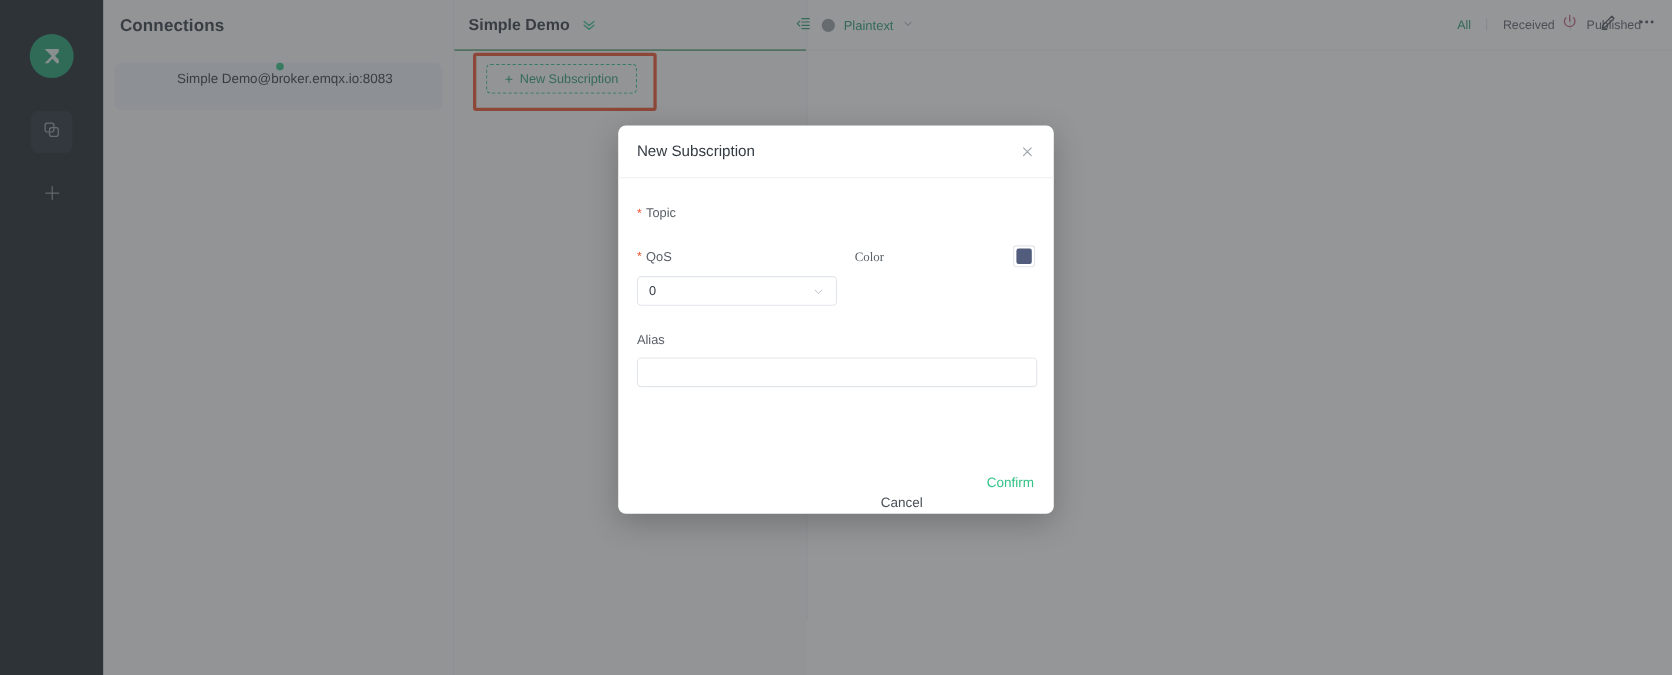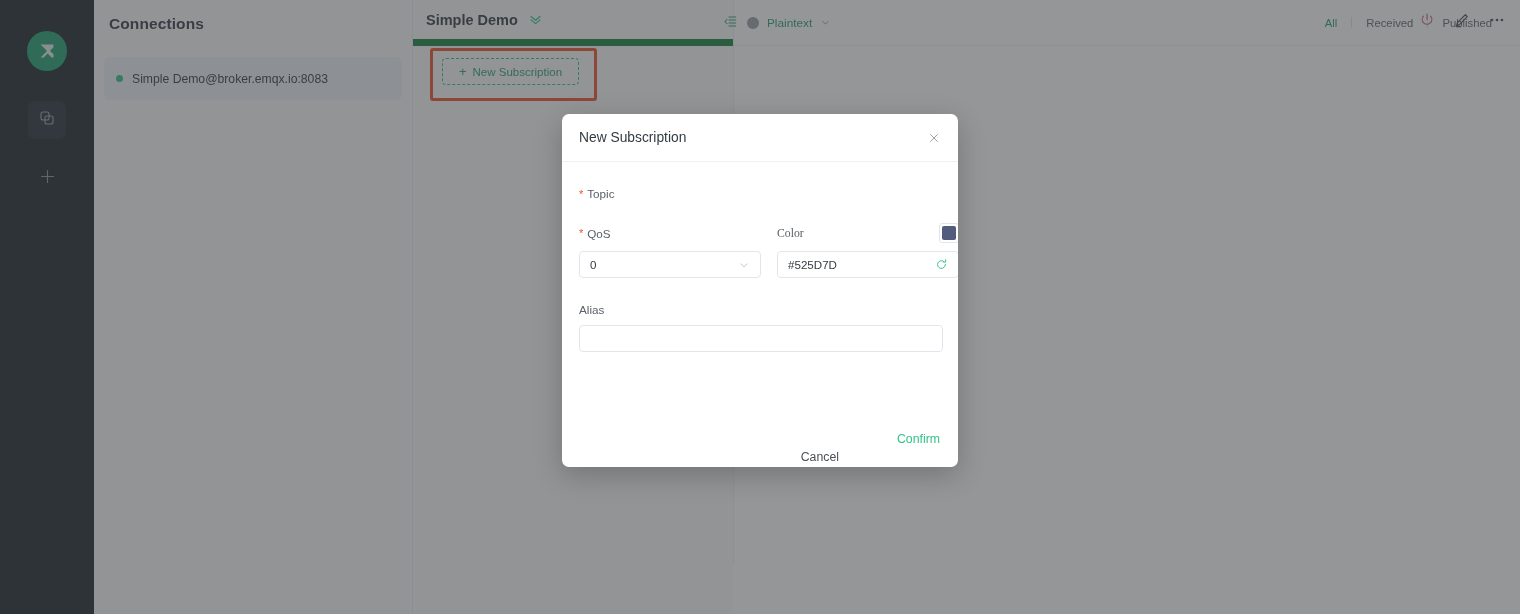--- a/index.html
+++ b/index.html
@@ -59,20 +59,21 @@
     letter-spacing: .1px;
   }
   .conn-item {
     margin: 24px 10px 0 10px;
     height: 43px;
     border-radius: 6px;
     background: #f0f2f5;
     display: flex;
     align-items: center;
     padding-left: 12px;
+    flex-direction: column;
   }
   .conn-dot {
     width: 7px; height: 7px;
     border-radius: 50%;
     background: #34c388;
     margin-right: 9px;
     flex: none;
   }
   .conn-label {
     font-size: 12.2px;
@@ -85,21 +86,21 @@
     position: absolute;
     left: 413px; top: 0;
     width: 320px; height: 614px;
     background: #fbfbfb;
   }
   .subs-header {
     height: 46px;
     display: flex;
     align-items: center;
     padding-left: 13px;
-    border-bottom: 7px solid #15803d;
+    border-bottom: 1px solid #15803d;
   }
   .subs-title {
     font-size: 14.5px;
     font-weight: bold;
     color: #333b43;
   }
   .chev-dbl { margin-left: 10px; display: flex; }
   .new-sub-wrap {
     position: relative;
     margin: 12px 0 0 29px;
@@ -499,29 +500,20 @@
           </div>
         </div>
 
         <div class="col">
           <div class="col-head">
             <span class="field-label" style="margin:0;font-family:Liberation Serif, serif;">Color</span>
             <span class="color-swatch-box">
               <span class="color-swatch"></span>
             </span>
           </div>
-          <div class="color-field">
-            <span class="color-value">#525D7D</span>
-            <span class="color-refresh">
-              <svg width="13" height="13" viewBox="0 0 20 20" aria-hidden="true">
-                <path d="M16 10 A6 6 0 1 1 13.8 5.4" fill="none" stroke="#34c388" stroke-width="1.5" stroke-linecap="round"></path>
-                <path d="M16.4 2.6 L16.4 6.2 L12.8 6.2" fill="none" stroke="#34c388" stroke-width="1.5" stroke-linecap="round" stroke-linejoin="round"></path>
-              </svg>
-            </span>
-          </div>
         </div>
       </div>
 
       <div class="alias-wrap">
         <div class="field-label">
           <span>Alias</span>
         </div>
         <input class="alias-input" type="text" value="" style="">
       </div>
     </div>

